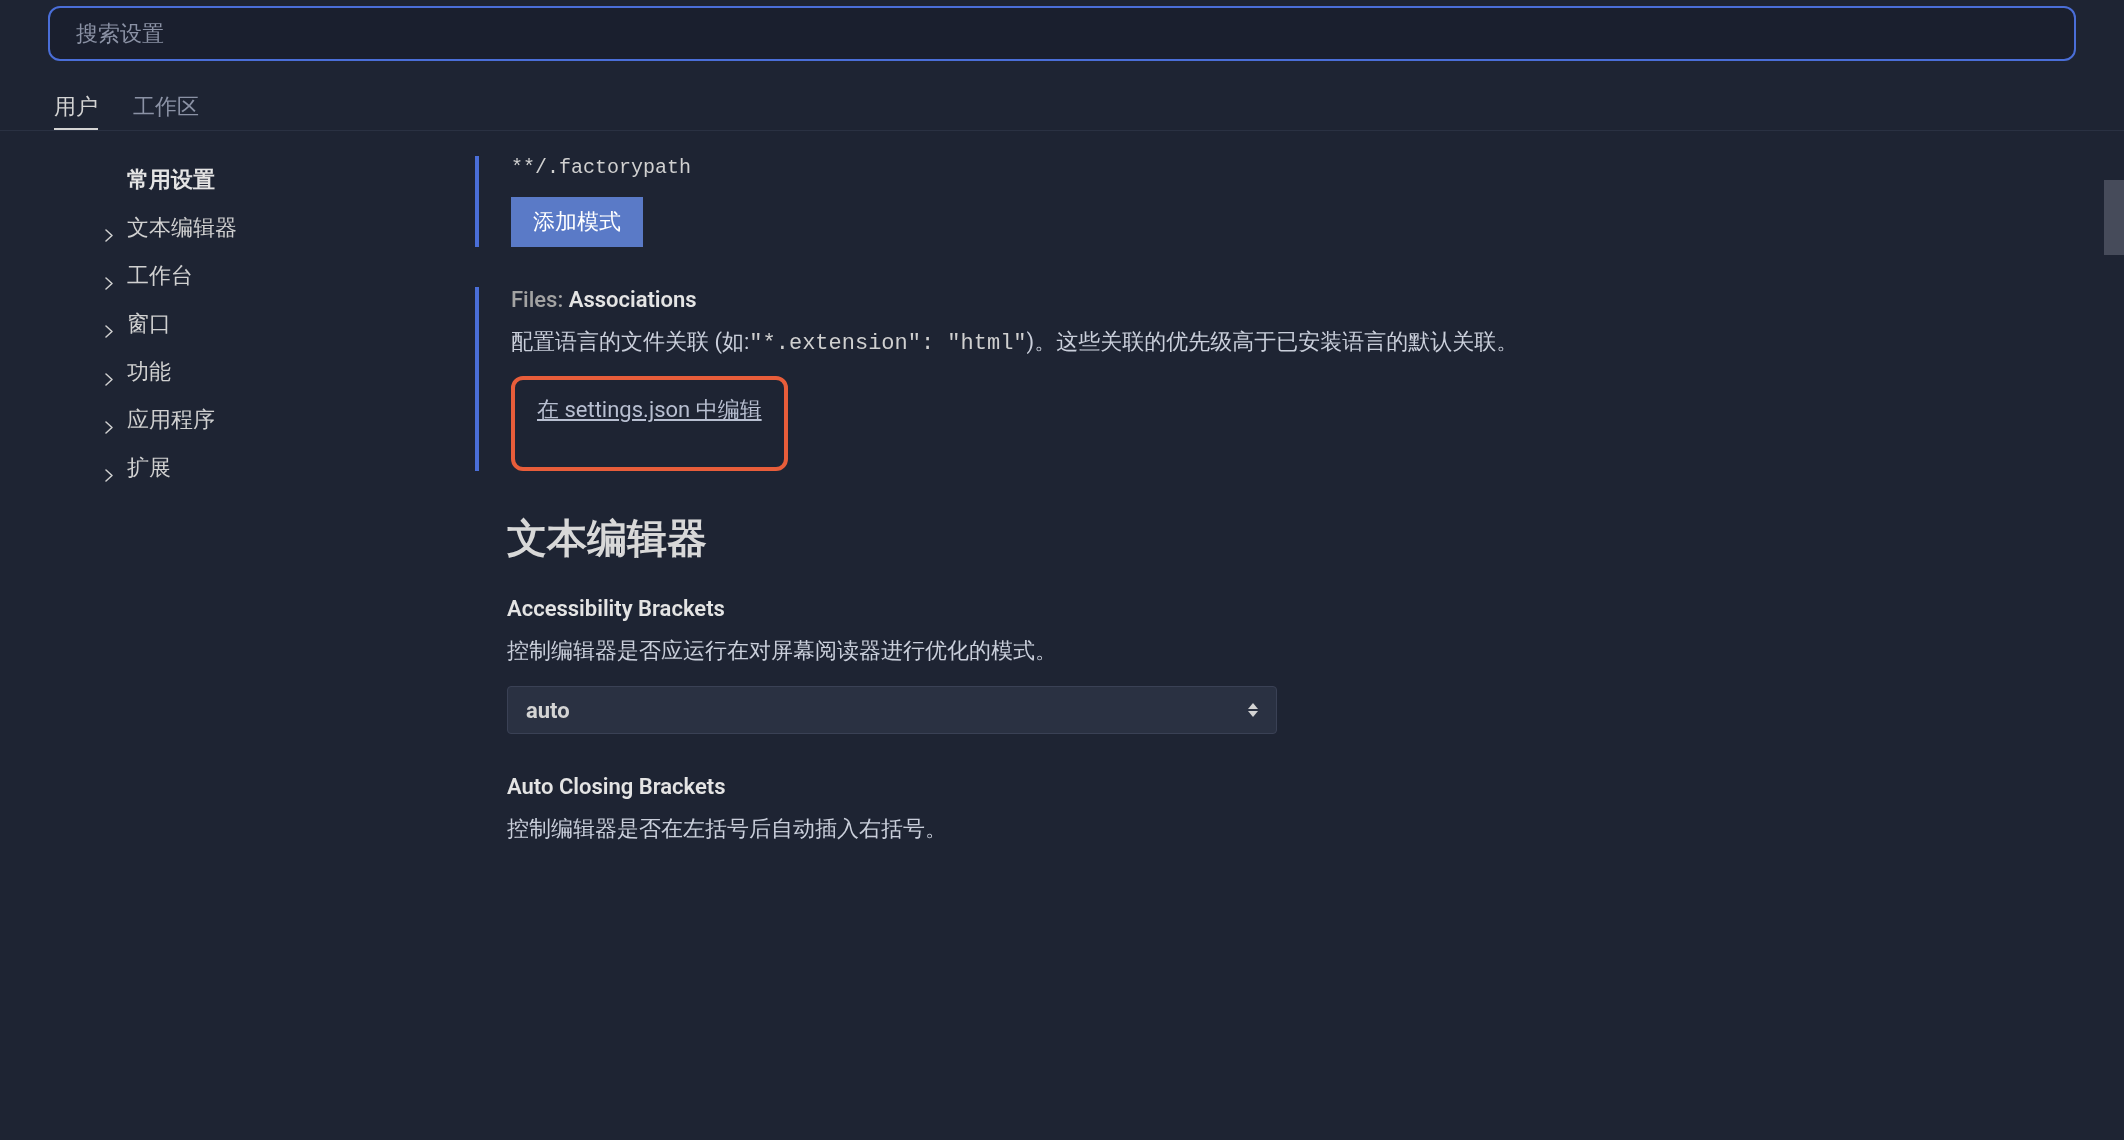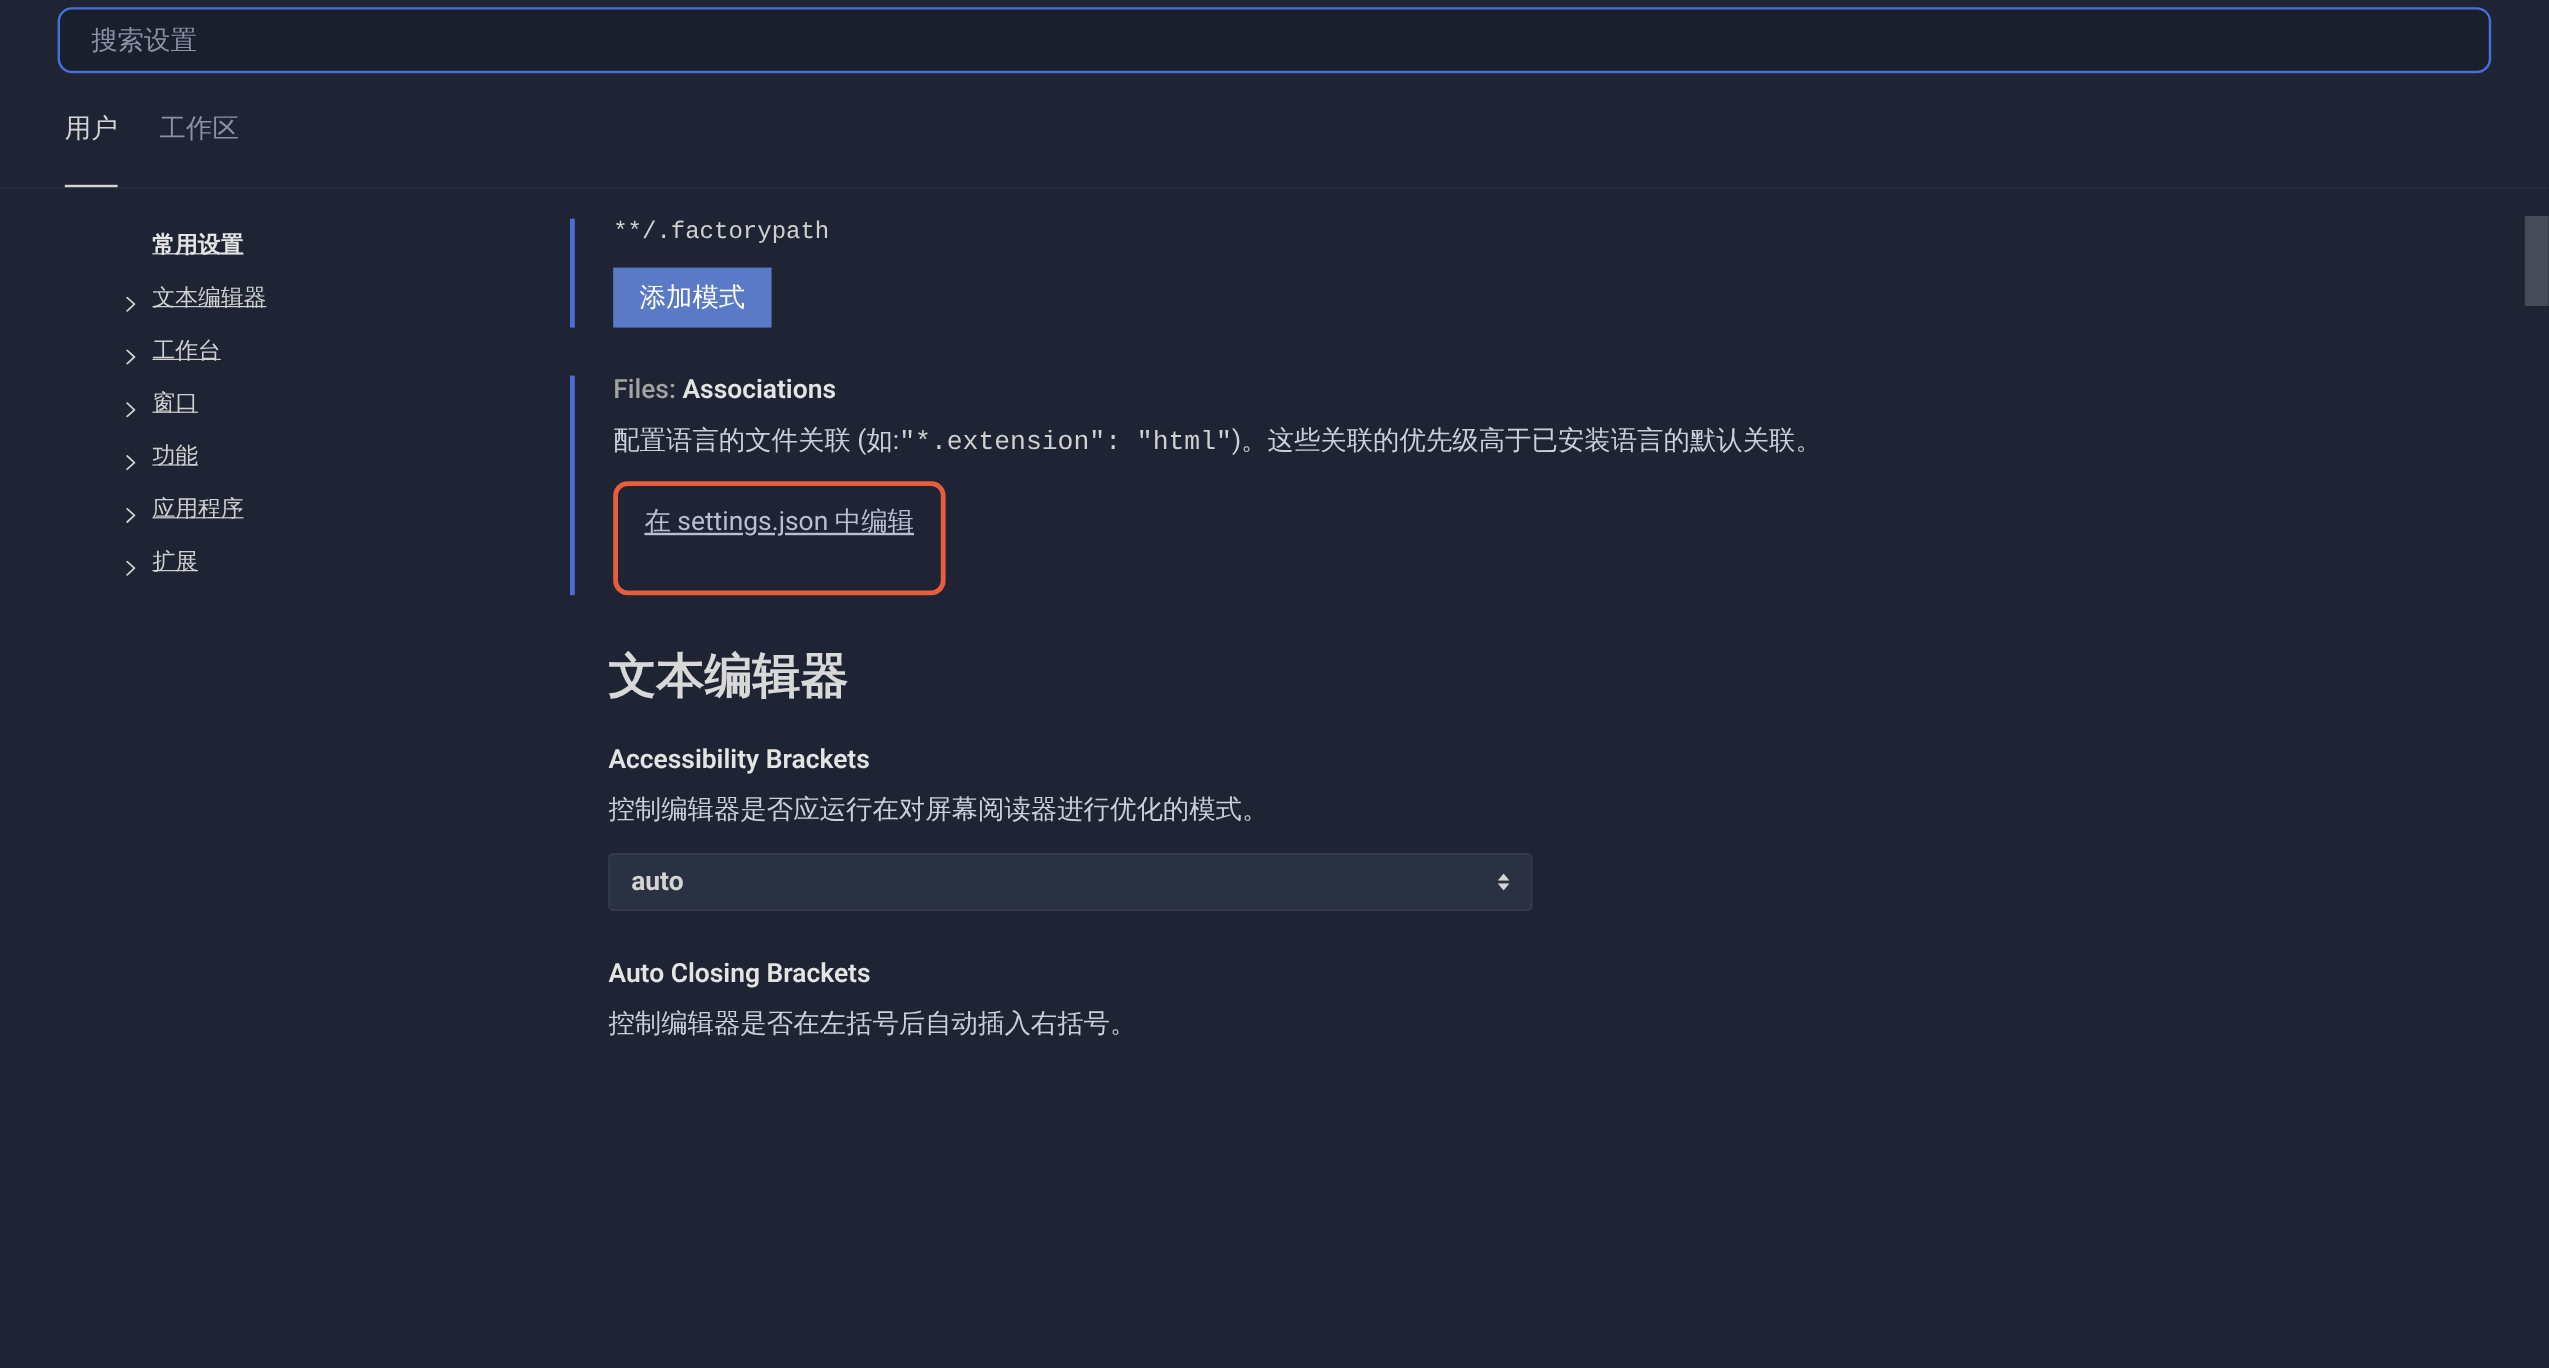--- a/index.html
+++ b/index.html
@@ -42,21 +42,21 @@
     .tabs-container {
       display: flex;
       gap: 35px;
       padding: 25px 54px 0;
       border-bottom: 1px solid #2a3142;
     }
 
     .tab {
       color: #8b92a5;
       font-size: 22px;
-      padding-bottom: 32px;
+      padding-bottom: 6px;
       cursor: pointer;
       border-bottom: 2px solid transparent;
     }
 
     .tab.active {
       color: #d4d4d4;
       border-bottom: 2px solid #d4d4d4;
     }
 
     .content-container {
@@ -68,24 +68,23 @@
     .sidebar {
       width: 475px;
       padding-left: 105px;
     }
 
     .sidebar-item {
       display: flex;
       align-items: center;
       gap: 10px;
       color: #d0d0d0;
-      font-size: 19px;
+      font-size: 22px;
       padding: 9px 0;
       cursor: pointer;
-      text-decoration: underline;
     }
 
     .sidebar-item.header {
       font-weight: 600;
       color: #e4e4e4;
       padding-left: 22px;
     }
 
     .chevron-icon {
       width: 12px;

